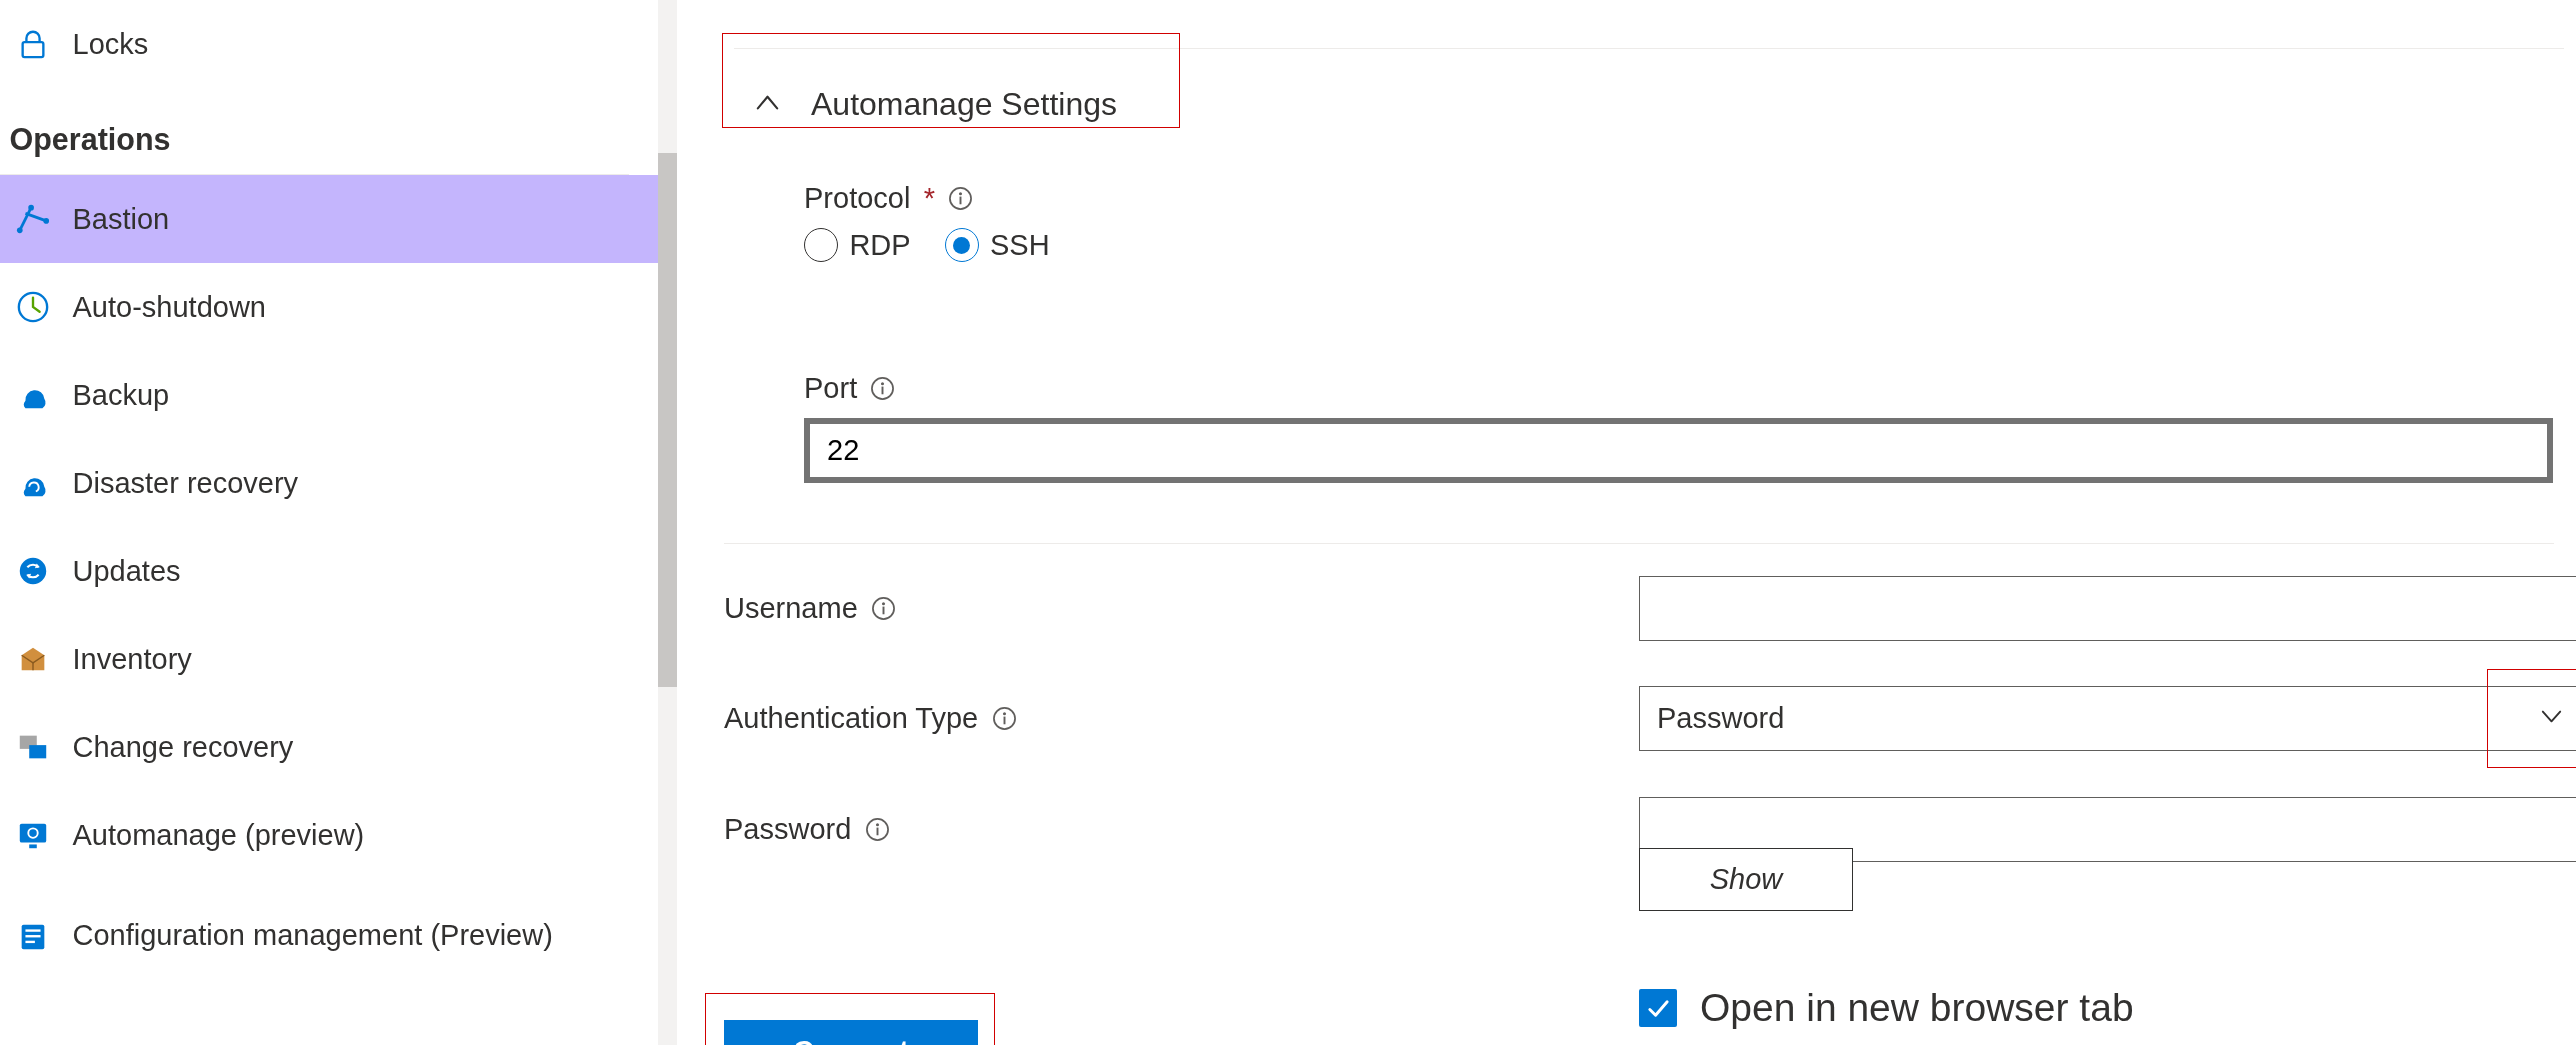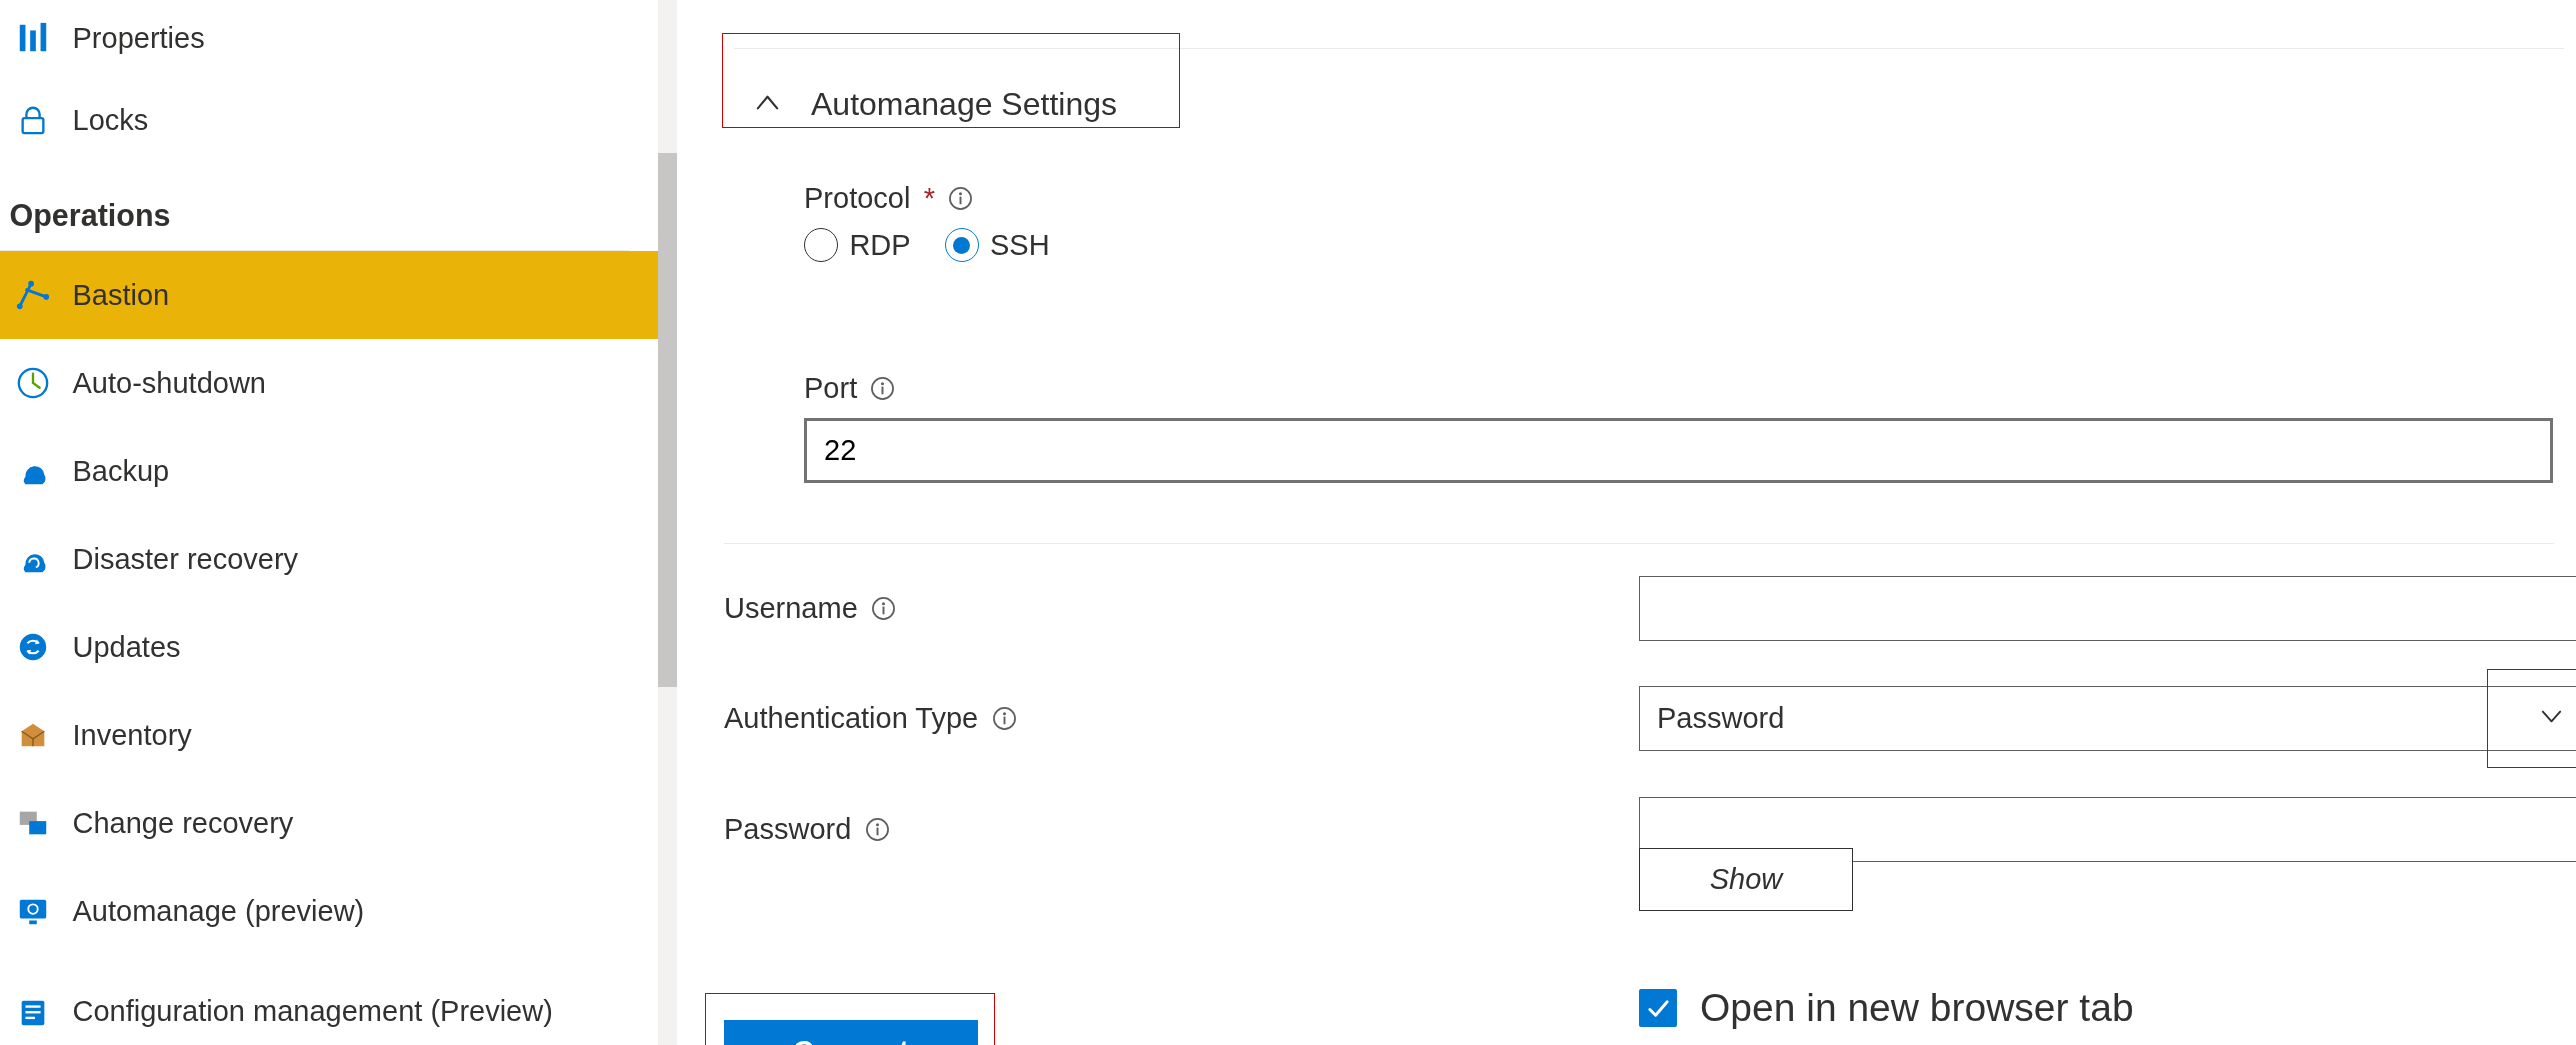--- a/index.html
+++ b/index.html
@@ -8,41 +8,41 @@
   
   
   .sidebar { position:absolute; left:0; top:0; width:667px; height:100%; }
   .scrollbar-track { position:absolute; left:658px; top:0; width:19px; height:100%; background:#f3f2f1; }
   .scrollbar-thumb { position:absolute; left:0; width:19px; background:#c8c6c4; top:153px; height:534px; border-radius:0; }
   .main { position:absolute; left:705px; top:0; right:0; height:100%; }
 
   .nav-item { display:flex; align-items:center; height:88px; padding-left:9.5px; cursor:pointer; }
   .nav-item .icon-slot { width:46px; height:46px; display:flex; align-items:center; justify-content:center; margin-right:17px; }
   .nav-item .label { font-size:29px; color:#323130; font-weight:400; }
-  .nav-item.active { background:#eab308; }
+  .nav-item.active { background:#c4b5fd; }
   .section-header { font-size:30.5px; font-weight:600; color:#323130; padding:34px 0 17px 9.5px; border-bottom:1px solid #edebe9; margin-right:38px; }
   .item-multiline .label { line-height:1.35; }
 
   .chevron-row { display:flex; align-items:center; margin-top:67px; margin-bottom:29px; }
   .chevron-row .chevron { margin-left:48px; margin-right:29px; }
   .conn-title { font-size:32px; font-weight:400; }
   .red-box { border:1.9px solid #d10000; }
   .conn-header-box { position:absolute; left:17px; top:57px; width:469px; height:101px; }
   .proto-area { margin-left:99px; margin-top:29px; }
   .field-label { font-size:29px; color:#323130; margin-bottom:13.3px; display:flex; align-items:center; gap:13.3px;}
   .req-star { color:#a4262c; }
   .info-icon-svg { display:inline-flex; }
   .radio-row { display:flex; gap:34px; margin-top:5.7px; }
   .radio-opt { display:flex; align-items:center; gap:11.4px; cursor:pointer; }
   .radio-circle { width:34px; height:34px; border:1.9px solid #323130; border-radius:50%; display:inline-flex; align-items:center; justify-content:center; }
   .radio-circle.selected { border-color:#0078d4; }
   .radio-dot { width:17px; height:17px; background:#0078d4; border-radius:50%; }
   .radio-label { font-size:29px; }
   .port-area { margin-left:99px; margin-top:57px; }
-  .wide-input { width:1749px; height:65px; border:3px solid #737373; font-size:29px; padding:0 17px; background:#fff; }
+  .wide-input { width:1749px; height:65px; border:6px solid #737373; font-size:29px; padding:0 17px; background:#fff; }
   .sep-line { margin-top:57px; margin-left:19px; width:1830px; height:1px; background:#edebe9; }
   .form-row { display:flex; align-items:center; margin-left:19px; margin-top:42px; }
   .form-row .left-label { width:915px; font-size:29px; display:flex; align-items:center; gap:13.3px;}
   .form-row .right-control { position:relative; }
   .small-input { width:944px; height:65px; border:1px solid #605e5c; font-size:29px; padding:0 17px; background:#fff; }
   .dropdown { width:944px; height:65px; border:1px solid #605e5c; font-size:29px; padding:0 17px; display:flex; align-items:center; justify-content:space-between; background:#fff; cursor:pointer;}
   .chevron-down-box { position:absolute; border:1.9px solid #d10000; width:124px; height:99px; }
   .show-btn { width:214px; height:63px; border:1.9px solid #323130; background:#fff; font-size:29px; display:flex; align-items:center; justify-content:center; cursor:pointer;font-style:italic;}
   .check-row { display:flex; align-items:center; gap:23px; margin-top:42px; margin-left:934px; }
   .checkbox-sq { width:38px; height:38px; background:#0078d4; display:flex; align-items:center; justify-content:center; border-radius:1.9px; }
@@ -51,30 +51,20 @@
   .connect-box { position:absolute; width:305px; height:114px; }
   .main-top-line { position:absolute; left:29px; top:48px; width:1830px; height:1px; background:#edebe9; }
 </style>
 </head>
 <body>
 
 <div class="viewport">
 
   <div class="sidebar">
 
-    <div class="nav-item" style="height:76px;">
-      <span class="icon-slot">
-        <svg width="34" height="34" viewBox="0 0 36 36">
-            <rect x="4" y="4" width="6" height="28" fill="#0078d4"></rect>
-            <rect x="15" y="10" width="6" height="22" fill="#0078d4"></rect>
-            <rect x="26" y="2" width="6" height="30" fill="#0078d4"></rect>
-          </svg>
-      </span>
-      <span class="label">Properties</span>
-    </div>
 
     <div class="nav-item" style="height:88px;">
       <span class="icon-slot">
         <svg width="32" height="32" viewBox="0 0 34 34">
             <rect x="6" y="15" width="22" height="16" rx="2" fill="none" stroke="#0078d4" stroke-width="2.5"></rect>
             <path d="M10 15 v-4 a7 7 0 0 1 14 0 v4" fill="none" stroke="#0078d4" stroke-width="2.5"></path>
           </svg>
       </span>
       <span class="label">Locks</span>
     </div>

